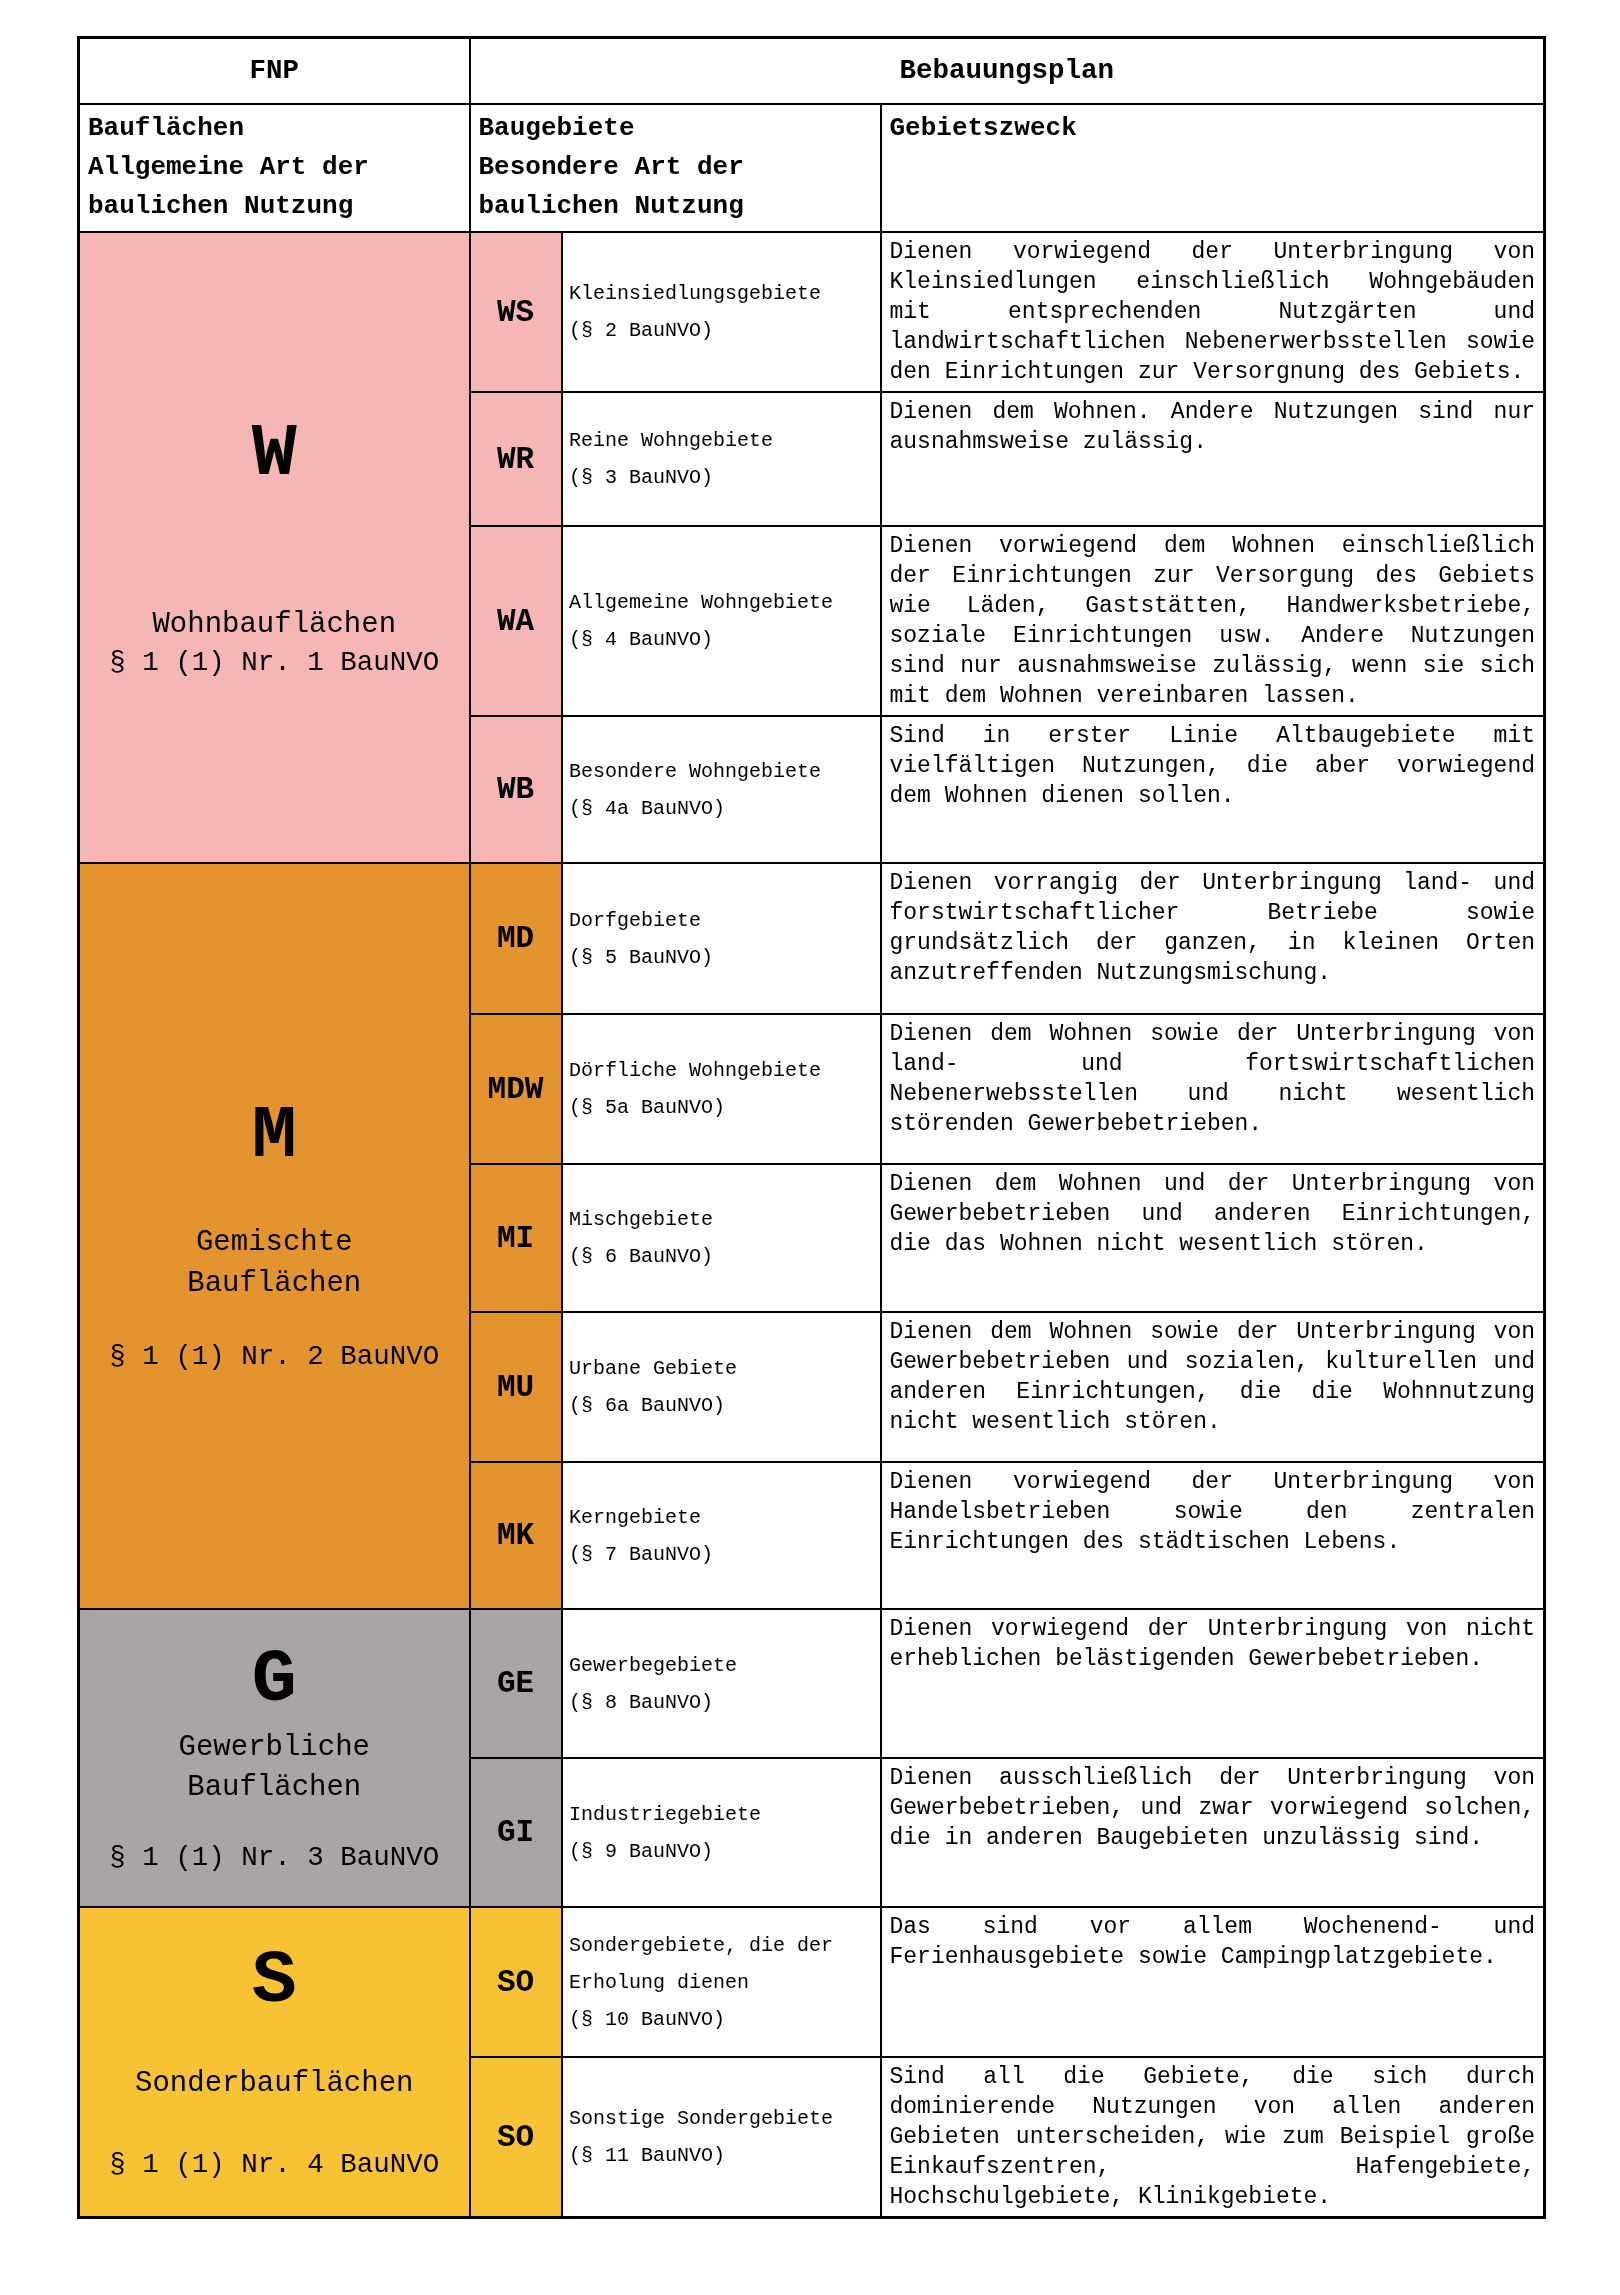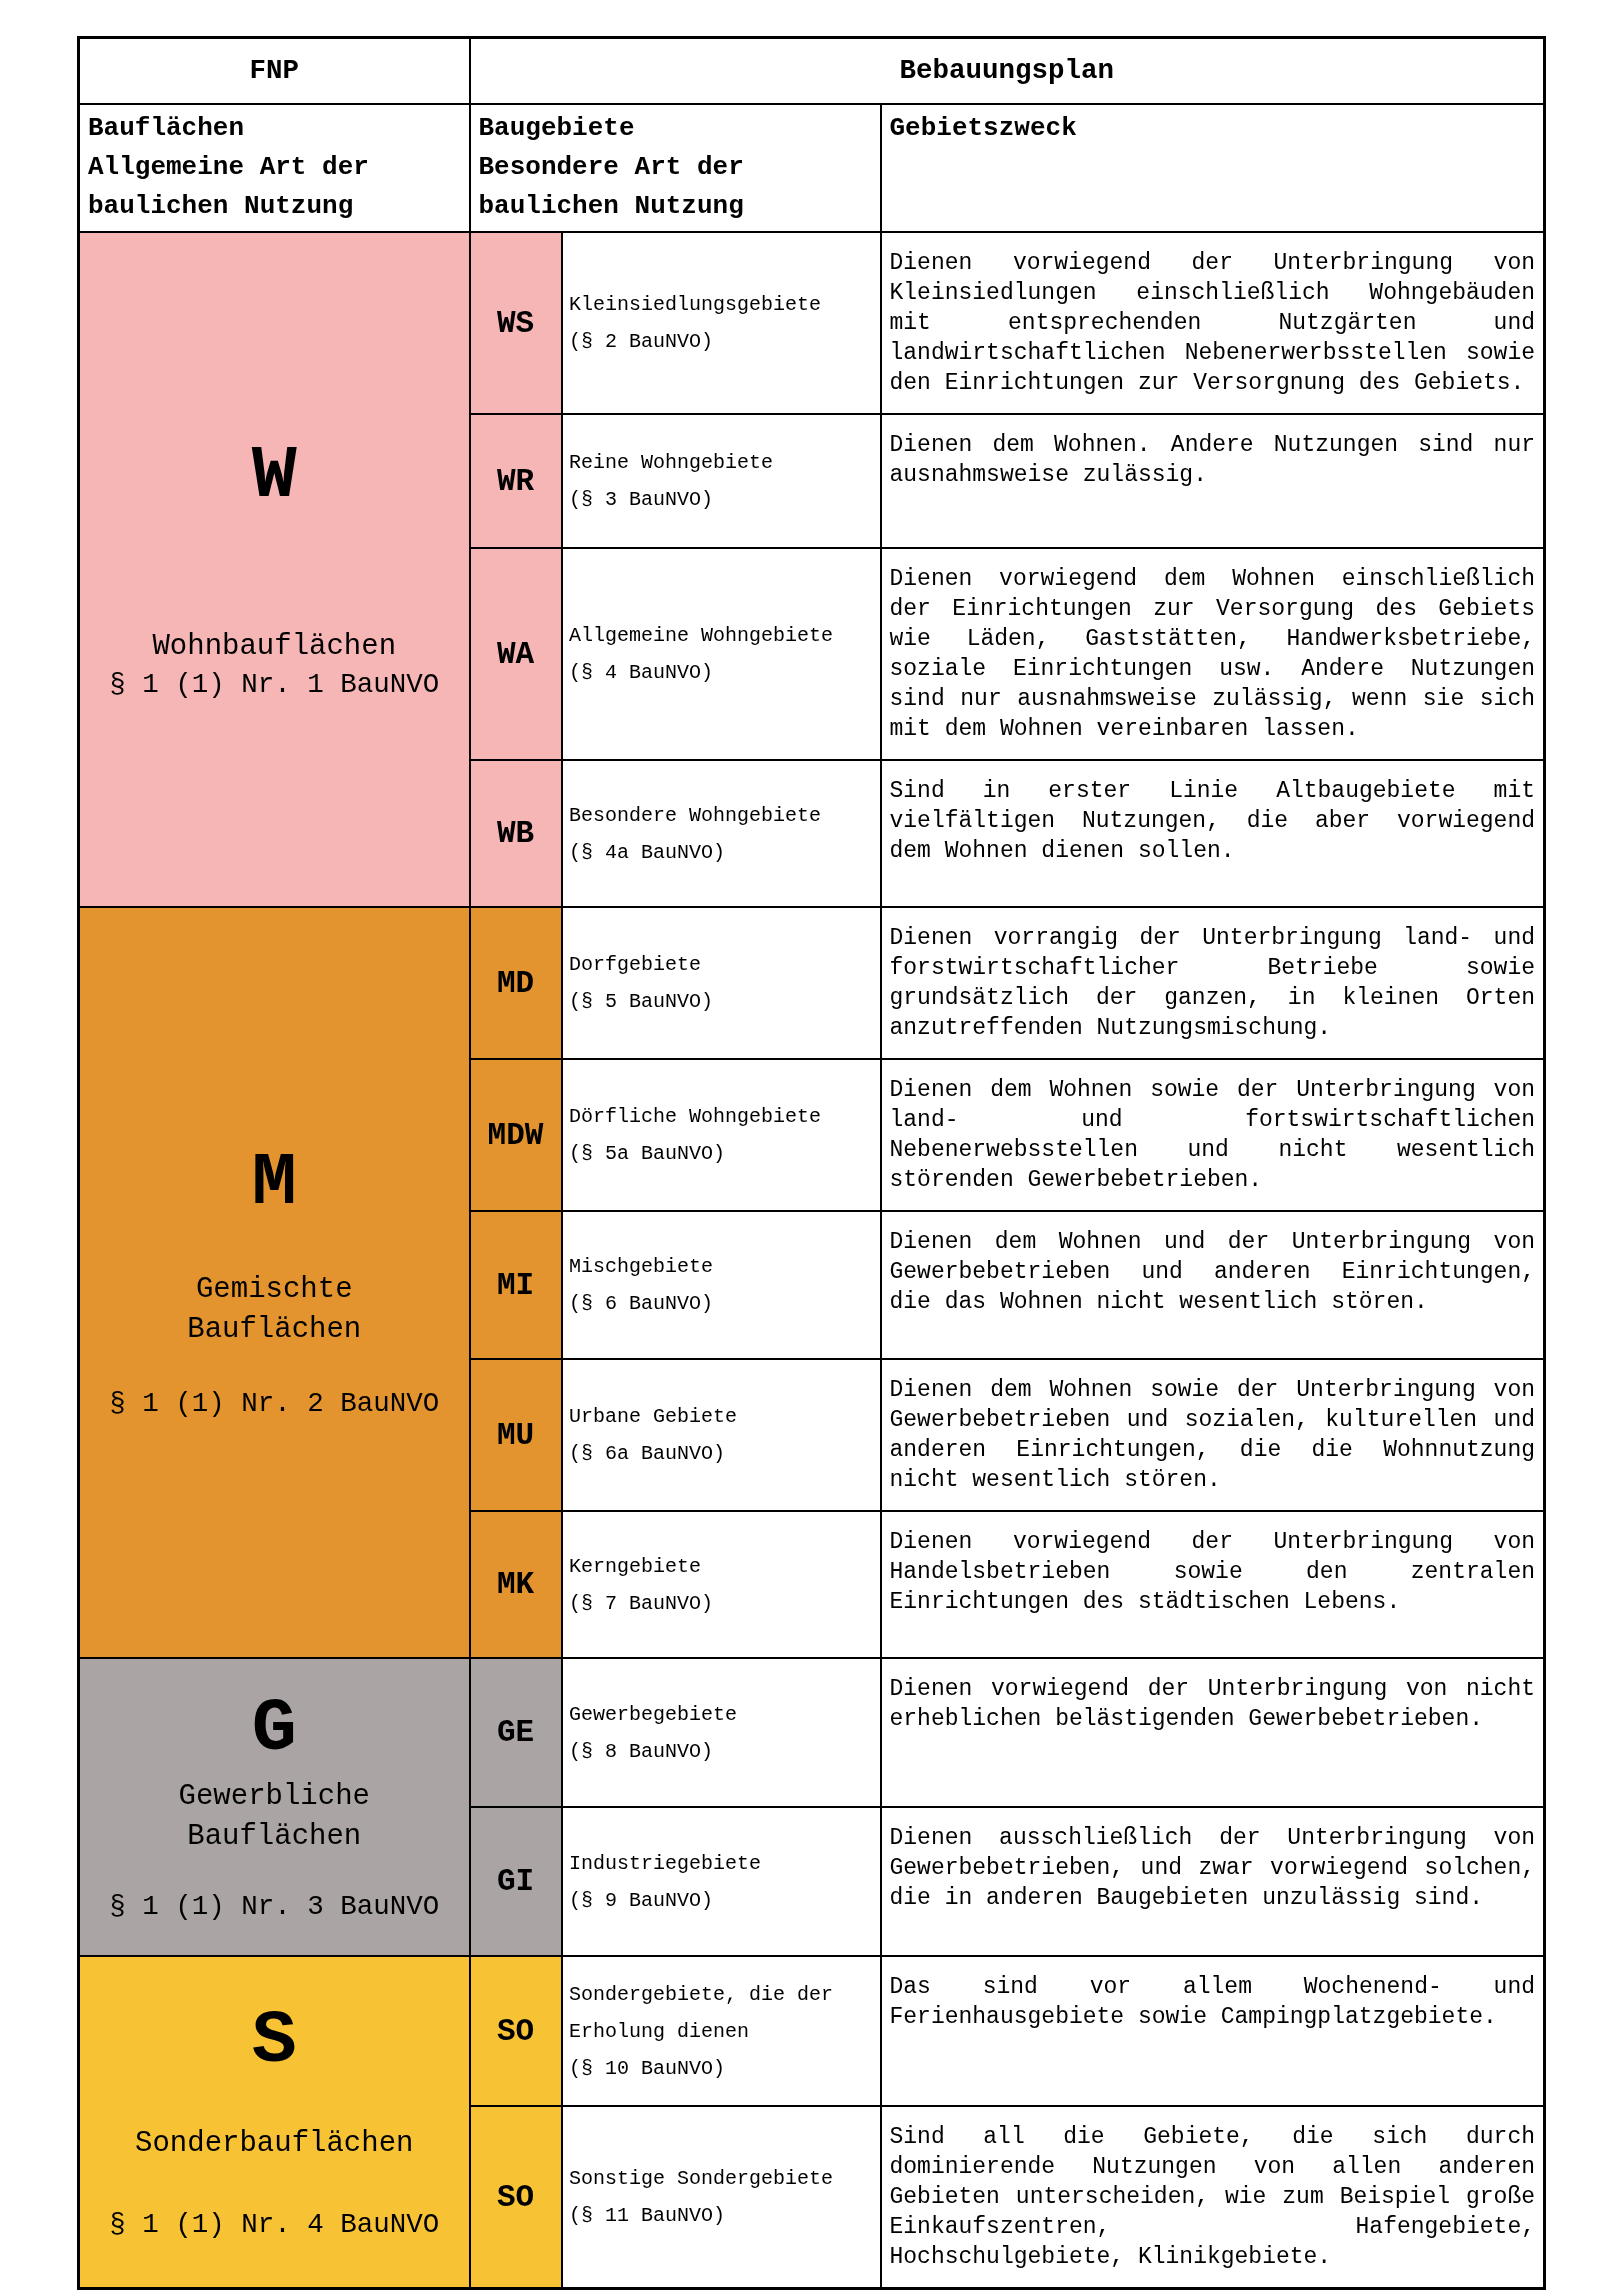--- a/index.html
+++ b/index.html
@@ -25,21 +25,21 @@
   .g0 .letter{margin-bottom:113px;} .g0 .gname{}
   .g1 .letter{margin-bottom:49px;}  .g1 .gname{margin-bottom:36px;margin-top:16px;}
   .g2 .letter{margin-bottom:9.7px;}  .g2 .gname{margin-bottom:32px;}
   .g3 .letter{margin-bottom:45px;}  .g3 .gname{margin-bottom:43px;}
   
   .abbr{text-align:center;font-weight:bold;font-size:31px;}
   
   .gebiet{font-size:20px;line-height:37px;white-space:pre-line;background:#fff;padding:0 6.5px;}
   
   .zweck{vertical-align:top;text-align:justify;font-size:23px;line-height:30px;
-         padding:15px 8px;background:#fff;overflow-wrap:break-word;}
+         padding:4px 8px;background:#fff;overflow-wrap:break-word;}
 </style>
 </head>
 <body>
 
 <div class="page">
 <table class="lut">
   <colgroup>
     <col style="width:391px">
         <col style="width:92px">
         <col style="width:319px">

